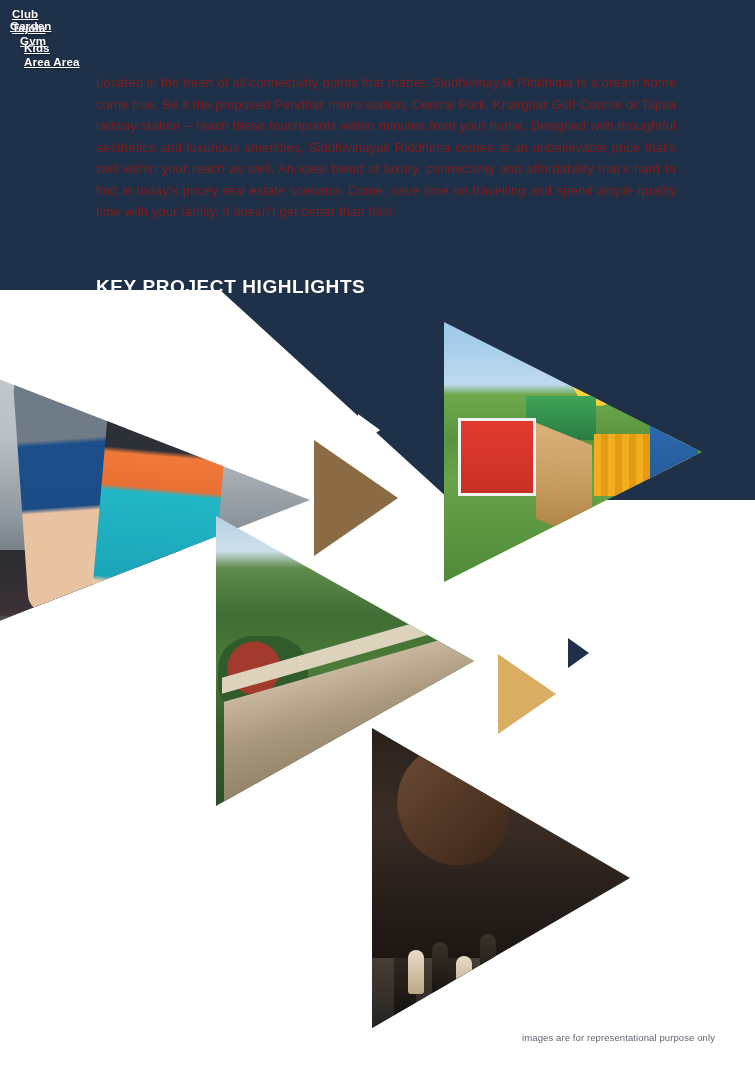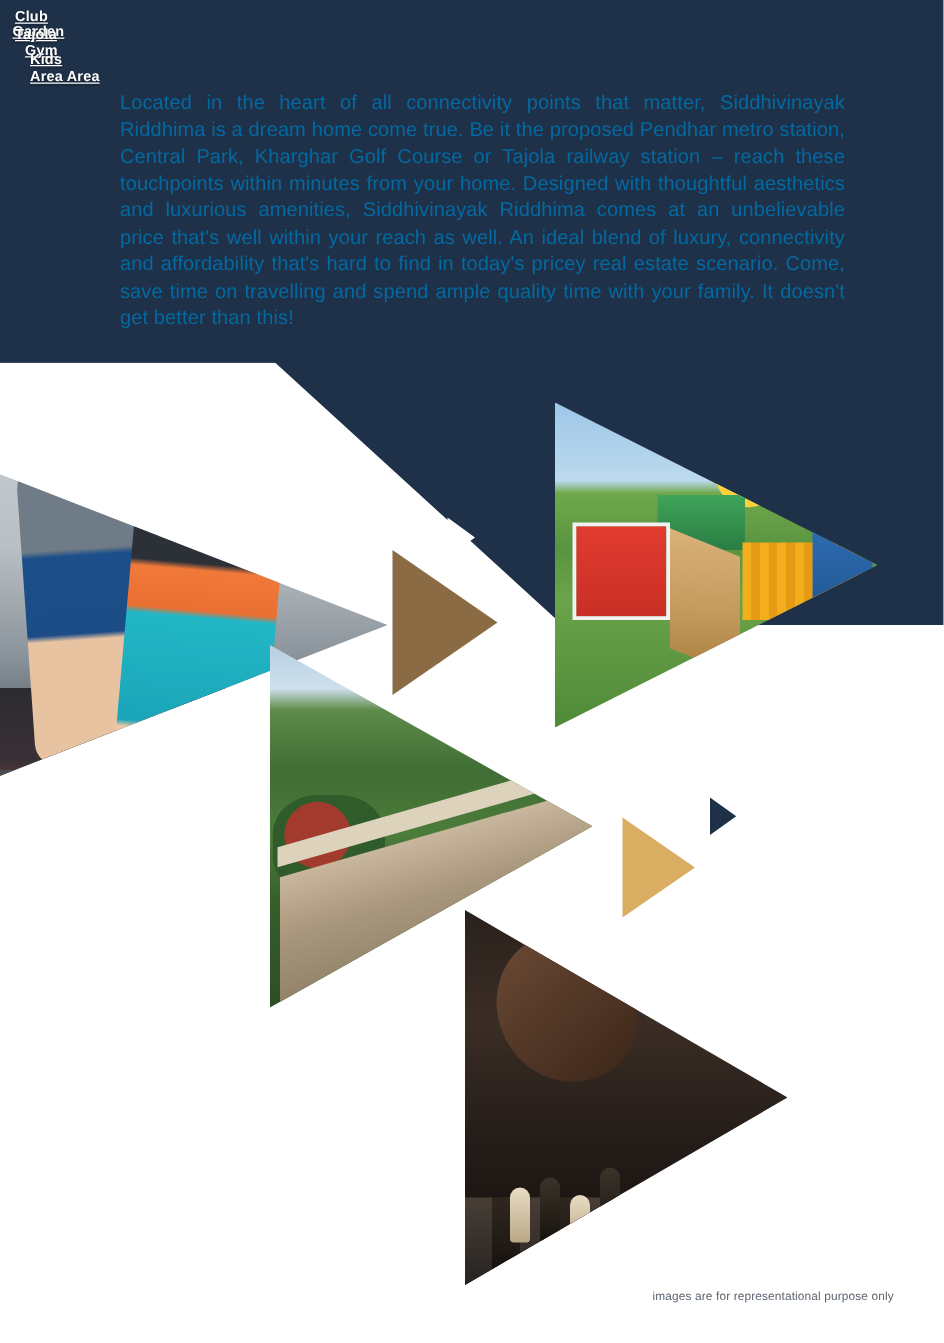--- a/index.html
+++ b/index.html
@@ -37,22 +37,22 @@
     background: #ffffff;
     clip-path: polygon(0 0, 0 420px, 755px 420px, 755px 210px, 450px 210px, 220px 0);
   }
 
   
   .intro {
     position: absolute;
     left: 96px;
     top: 72px;
     width: 580px;
-    color: #0369a1;
-    font-size: 16px;
+    color: #7f1d1d;
+    font-size: 13px;
     line-height: 21.5px;
     text-align: justify;
     letter-spacing: 0.1px;
   }
 
   
   .section-title {
     position: absolute;
     left: 96px;
     top: 276px;
@@ -304,20 +304,21 @@
 </style>
 </head>
 <body>
 
 <div class="page">
 
   <div class="navy-panel"></div>
 
   <div class="intro">Located in the heart of all connectivity points that matter, Siddhivinayak Riddhima is a dream home come true. Be it the proposed Pendhar metro station, Central Park, Kharghar Golf Course or Tajola railway station – reach these touchpoints within minutes from your home. Designed with thoughtful aesthetics and luxurious amenities, Siddhivinayak Riddhima comes at an unbelievable price that's well within your reach as well. An ideal blend of luxury, connectivity and affordability that's hard to find in today's pricey real estate scenario. Come, save time on travelling and spend ample quality time with your family. It doesn't get better than this!</div>
 
+  <div class="section-title">KEY PROJECT HIGHLIGHTS</div>
 
   <div class="navy-cut"></div>
 
   <div class="tri tri-right gym">
     <div class="gym-img">
       <div class="gym-treadmill"></div>
       <div class="gym-treadmill2"></div>
       <div class="gym-person-a"></div>
       <div class="gym-person-b"></div>
     </div>

